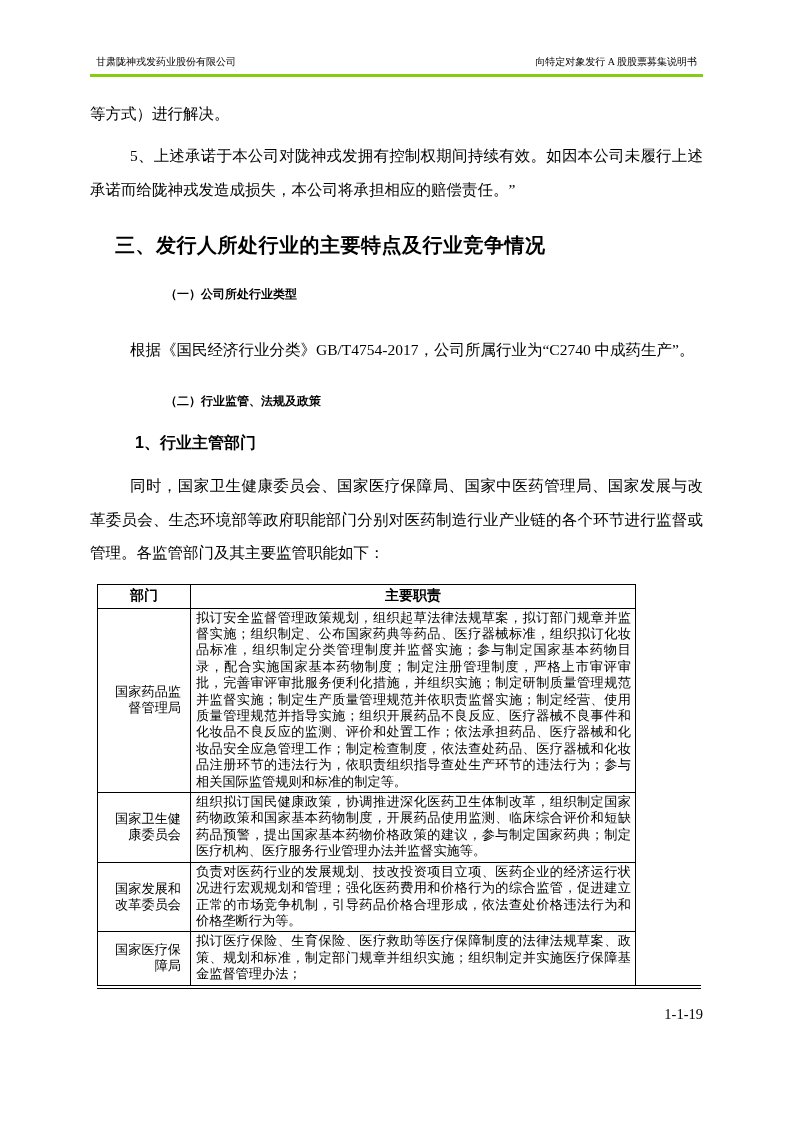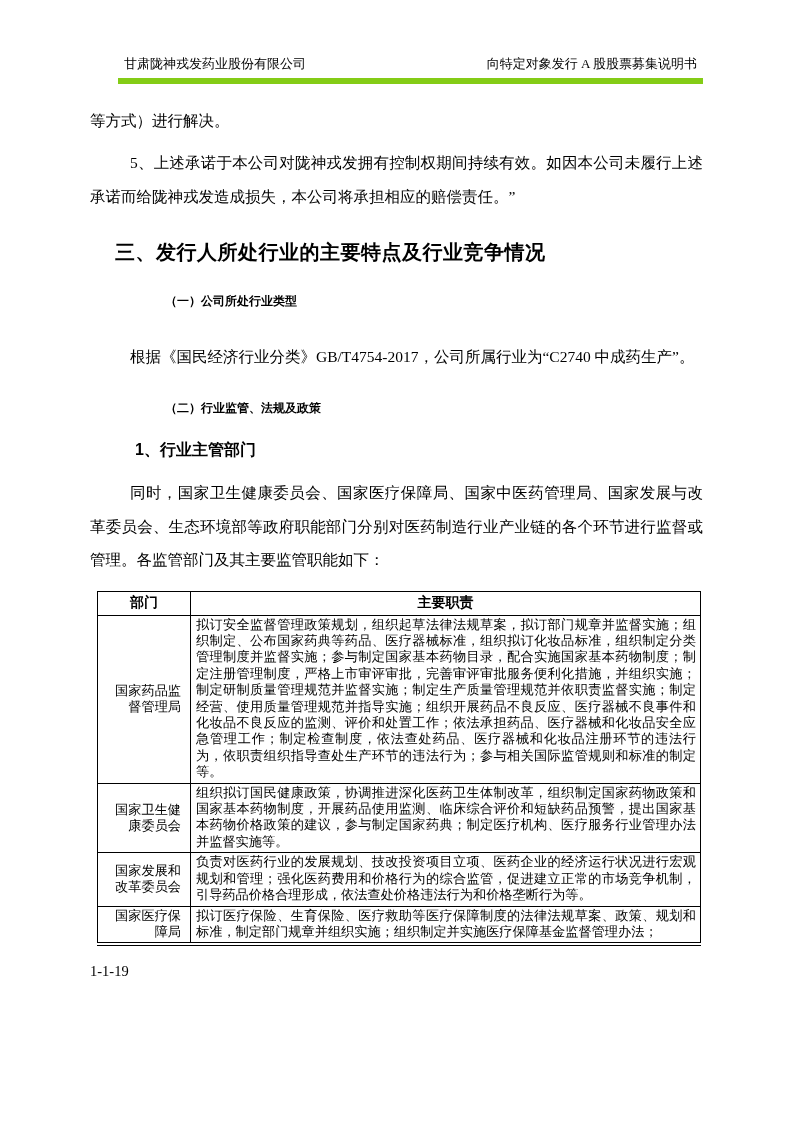--- a/index.html
+++ b/index.html
@@ -10,24 +10,23 @@
     margin:0 auto;
     background:#ffffff;
     color:#000000;
     font-family:"Liberation Serif","DejaVu Serif",serif;
     padding:55px 90px 0 90px;
     overflow:hidden;
   }
   
   .doc-header {
     display:flex; justify-content:space-between; align-items:flex-end;
-    font-size:13px;
+    font-size:10px;
     padding:0 6px 5px 6px;
-    border-bottom:6px solid #84cc16;
-    margin-left:28px;
+    border-bottom:3px solid #84cc16;
   }
   
   .para {
     font-size:15.5px;
     line-height:2.15;
     text-align:justify;
   }
   .indent { text-indent:40px; }
   .p-tail { margin-top:20px; }
   .p-commit { margin-top:9px; }
@@ -52,21 +51,21 @@
   }
   .p-industry { margin-top:30px; }
   .p-reg { margin-top:15px; }
   
   .table-wrap {
     margin:15px 0 0 7px;
     width:604px;
     border-bottom:4px double #000;
   }
   table.reg-table {
-    width:604px;
+    width:539px;
     border-collapse:collapse;
     font-size:13.2px;
     line-height:16.4px;
   }
   .reg-table th, .reg-table td { border:1px solid #000; }
   .reg-table th {
     font-size:14px;
     font-weight:bold;
     text-align:center;
     padding:3px 2px;
@@ -79,21 +78,21 @@
   }
   .reg-table td.duty {
     padding:1px 4px 2px 5px;
     text-align:justify;
     vertical-align:top;
   }
   .reg-table tr:last-child td { border-bottom:none; }
   
   .doc-footer {
     margin-top:17px;
-    text-align:left;
+    text-align:right;
     font-size:14.5px;
   }
 </style>
 </head>
 <body>
 
 <div class="page">
 
   <div class="doc-header">
     <span>甘肃陇神戎发药业股份有限公司</span>

